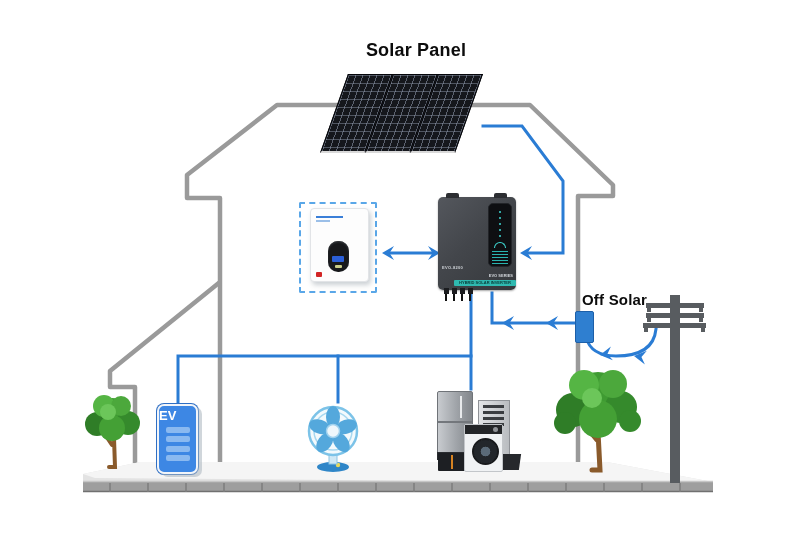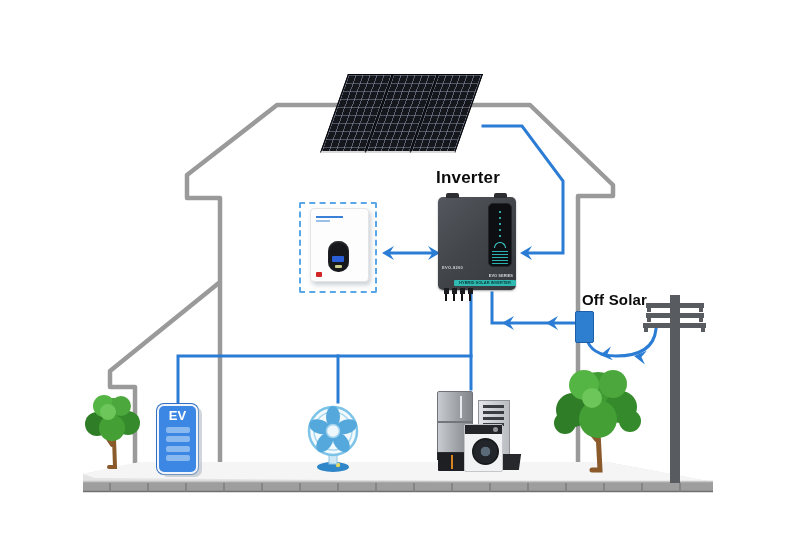--- a/index.html
+++ b/index.html
@@ -50,21 +50,21 @@
   .bat-line2{position:absolute;left:5px;top:11px;width:14px;height:1.5px;background:#9bbfe8;}
   .bat-pill{position:absolute;left:17px;top:32px;width:21px;height:31px;background:#17181b;border-radius:10px;
             box-shadow:inset 0 1px 2px #3a3d42;}
   .bat-screen{position:absolute;left:4px;top:15px;width:12px;height:6px;background:#2b5fd8;border-radius:1px;}
   .bat-port{position:absolute;left:7px;top:24px;width:7px;height:3px;background:#c9cd87;border-radius:1px;}
   .bat-logo{position:absolute;left:5px;bottom:4px;width:6px;height:5px;background:#d22525;border-radius:1px;}
   
   .ev-box{position:absolute;left:157px;top:404px;width:37px;height:66px;border-radius:7px;
           background:#3d87e4;border:2px solid #f2f5f9;
           box-shadow:4px 3px 0 rgba(170,180,190,.55),0 0 0 1px #2f6fc4;}
-  .ev-label{color:#ffffff;font-weight:700;font-size:13px;text-align:center;margin-top:2px;}
+  .ev-label{color:#ffffff;font-weight:700;font-size:13px;margin-top:2px;}
   .ev-stripe{margin:3.5px auto 0;width:24px;height:6px;background:#8ab9f0;border-radius:2px;}
   
   .grid-box{position:absolute;left:575px;top:311px;width:17px;height:30px;background:#2f7fd0;
             border:1px solid #1c5fa8;border-radius:2px;}
   
   .appl{position:absolute;}
   .fridge{left:437px;top:391px;width:34px;height:62px;border-radius:2px;
           background:linear-gradient(to right,#c8cbcf 0%,#9fa3a8 55%,#82868b 100%);
           border:1px solid #6f7378;}
   .fridge-split{position:absolute;left:0;right:0;top:29px;height:2px;background:#73777c;}
@@ -179,21 +179,21 @@
       <circle cx="333" cy="431" r="6.5" fill="#eef7fc" stroke="#9fd1ee" stroke-width="1.5"></circle>
     </g>
   </svg>
 
   <div>
     <div class="panel" style="left:320px;"></div>
     <div class="panel" style="left:365px;"></div>
     <div class="panel" style="left:410px;"></div>
   </div>
 
-  <div class="diagram-label lbl-inverter">Inverter</div>
+  <div class="diagram-label lbl-solar">Solar Panel</div>
   <div class="diagram-label lbl-offgrid">Off Solar</div>
 
   <div class="inv-body">
     <div class="inv-tab" style="left:8px;"></div>
     <div class="inv-tab" style="left:56px;"></div>
     <div class="inv-screen">
       <div class="inv-dot"></div>
       <div class="inv-dot"></div>
       <div class="inv-dot"></div>
       <div class="inv-dot"></div>

